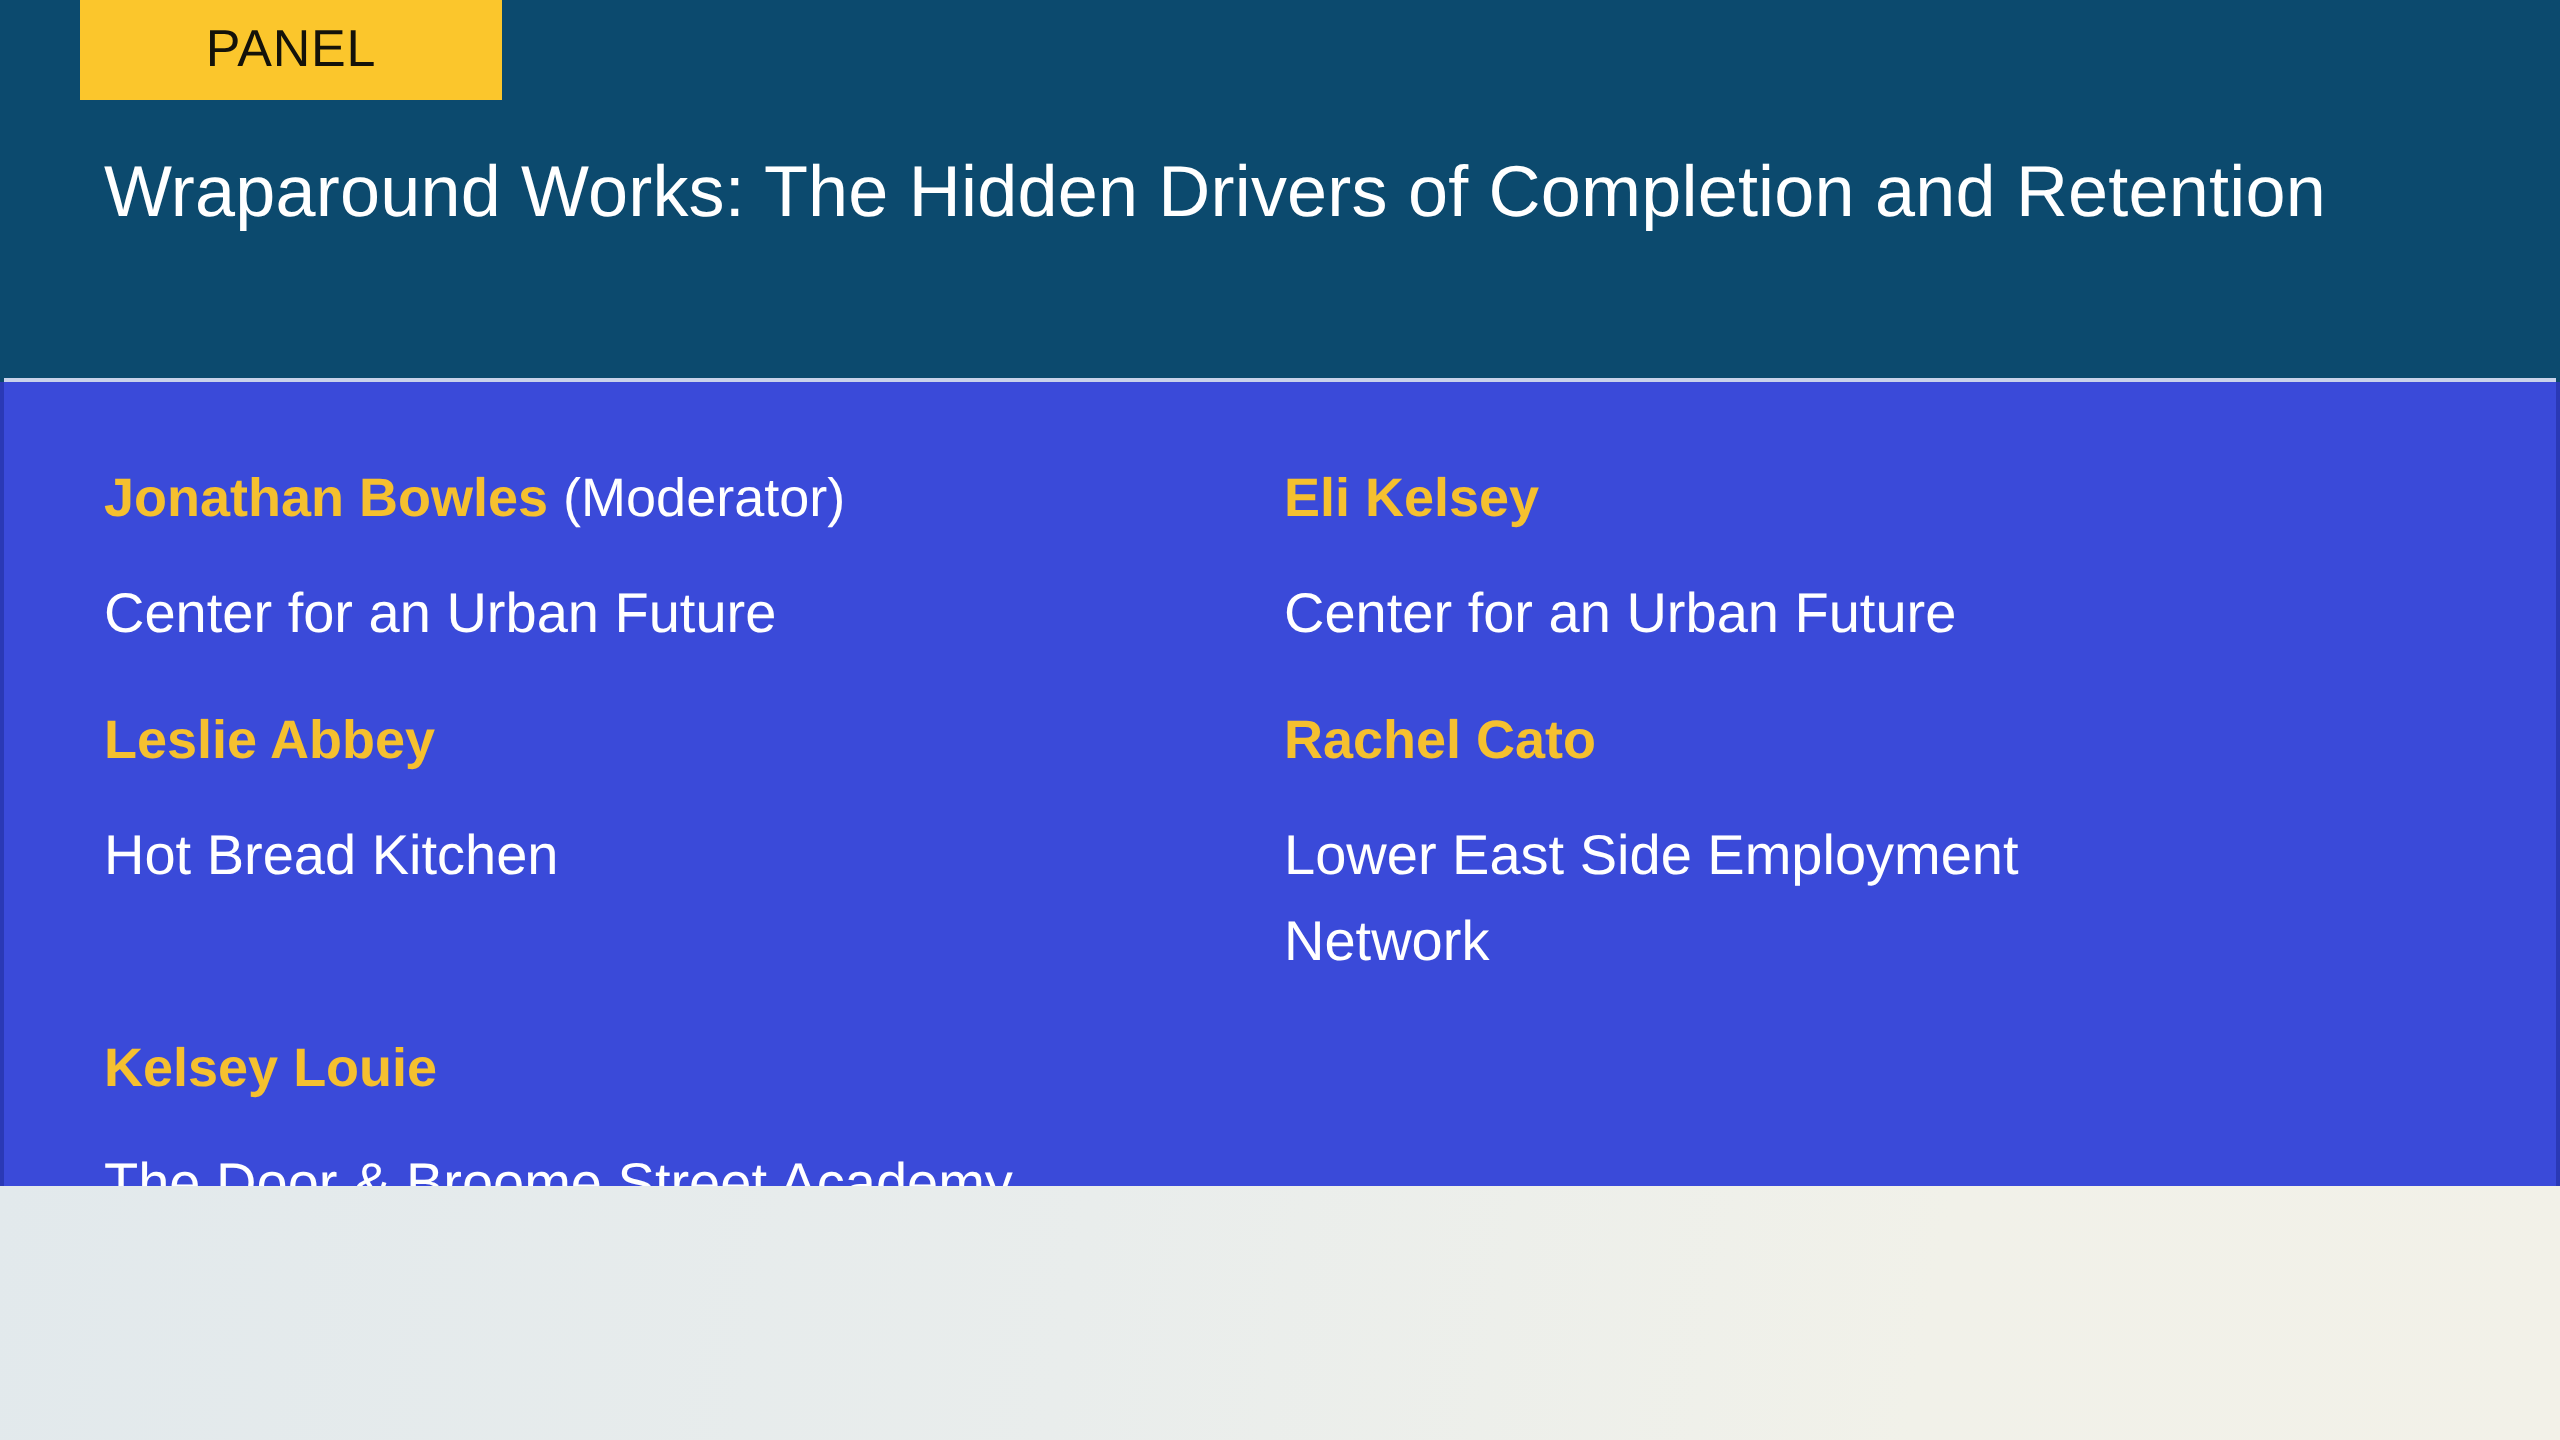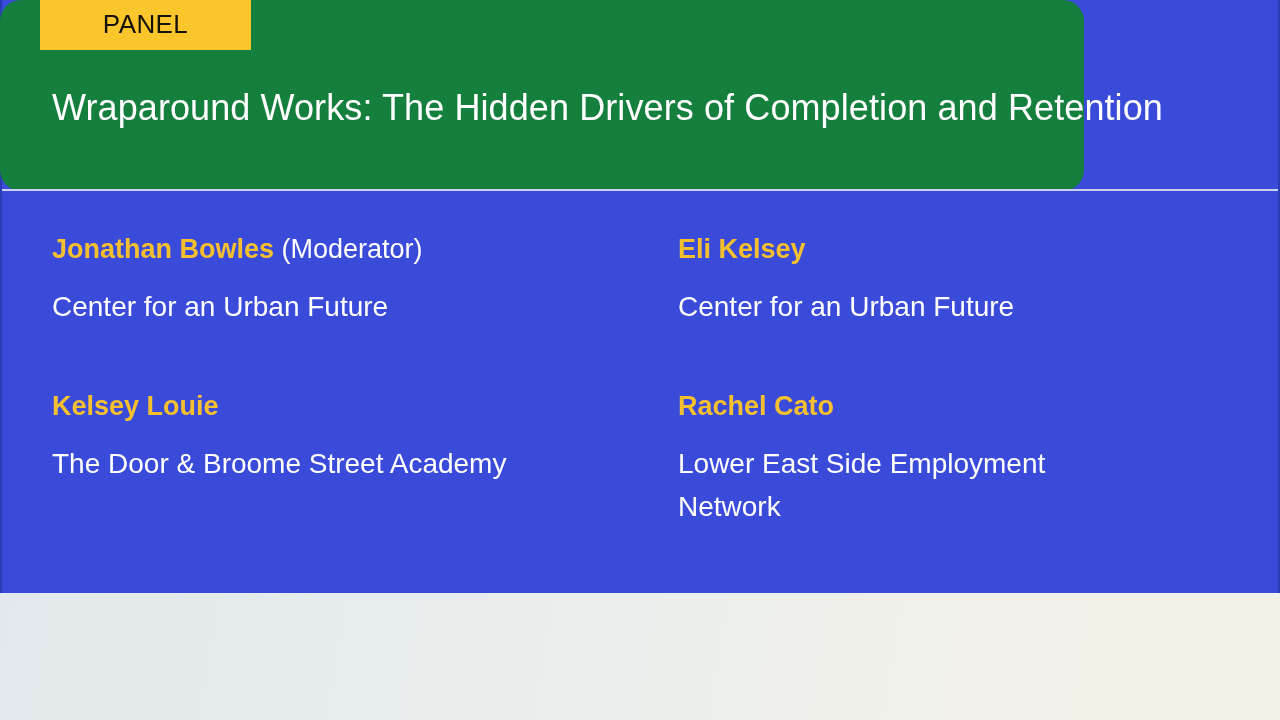--- a/index.html
+++ b/index.html
@@ -24,24 +24,23 @@
   }
   .frame-right {
     position:absolute; right:0; top:0; width:2px; height:593px;
     background:#2a39b5;
   }
 
   
   .header {
     position:absolute;
     left:0; top:0;
-    width:1084px;
+    width:1280px;
     height:191px;
-    background:#15803d;
-    border-radius:21px;
+    background:#0c4a6e;
   }
 
   .badge {
     position:absolute;
     left:40px; top:-2px;
     width:211px;
     height:52px;
     background:#fbc62c;
     display:flex;
     align-items:center;
@@ -51,21 +50,21 @@
     color:#14120a;
     font-size:26px;
     font-weight:400;
     letter-spacing:0.4px;
     line-height:1;
   }
 
   .deck-title {
     position:absolute;
     left:52px;
-    top:82px;
+    top:70px;
     width:1130px;
     color:#ffffff;
     font-size:36px;
     font-weight:400;
     line-height:51px;
     letter-spacing:0.1px;
   }
 
   .divider {
     position:absolute;
@@ -81,21 +80,20 @@
     width:1280px;
     height:402px;
     padding:36px 40px 0 40px;
   }
   .grid {
     display:grid;
     grid-template-columns: 590px 1fr;
     column-gap:0px;
     row-gap:0px;
     align-content:start;
-    gap:36px;
   }
   .speaker {
     padding-left:12px;
     margin-bottom:20px;
   }
   .sp-name-line {
     font-size:27px;
     line-height:44px;
     white-space:nowrap;
   }
@@ -155,33 +153,39 @@
         <div class="sp-org">Center for an Urban Future</div>
       </div>
 
       <div class="speaker col-right">
         <div class="sp-name-line">
           <span class="sp-name">Eli Kelsey</span><span class="sp-role"></span>
         </div>
         <div class="sp-org">Center for an Urban Future</div>
       </div>
 
+      <div class="speaker col-left">
+        <div class="sp-name-line">
+          <span class="sp-name">Leslie Abbey</span><span class="sp-role"></span>
+        </div>
+        <div class="sp-org">Hot Bread Kitchen</div>
+      </div>
+
+      <div class="speaker col-left">
+        <div class="sp-name-line">
+          <span class="sp-name">Rachel Cato</span><span class="sp-role"></span>
+        </div>
+        <div class="sp-org">Lower East Side Employment Network</div>
+      </div>
 
       <div class="speaker col-right">
         <div class="sp-name-line">
           <span class="sp-name">Kelsey Louie</span><span class="sp-role"></span>
         </div>
         <div class="sp-org">The Door &amp; Broome Street Academy</div>
-      </div>
-
-      <div class="speaker col-left">
-        <div class="sp-name-line">
-          <span class="sp-name">Rachel Cato</span><span class="sp-role"></span>
-        </div>
-        <div class="sp-org">Lower East Side Employment Network</div>
       </div>
 
       <div></div>
 
     </div>
   </div>
 
   <div class="footer">
 
     

